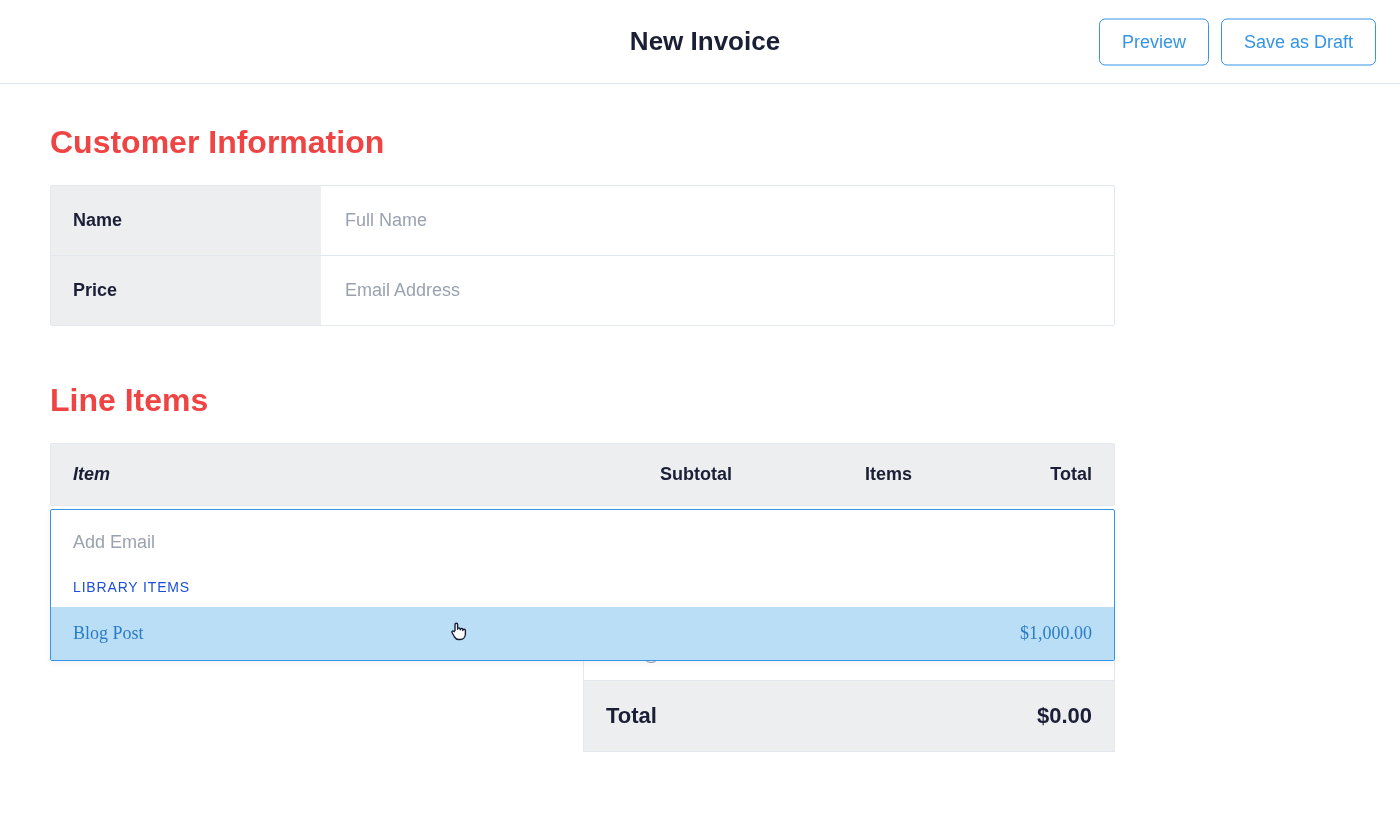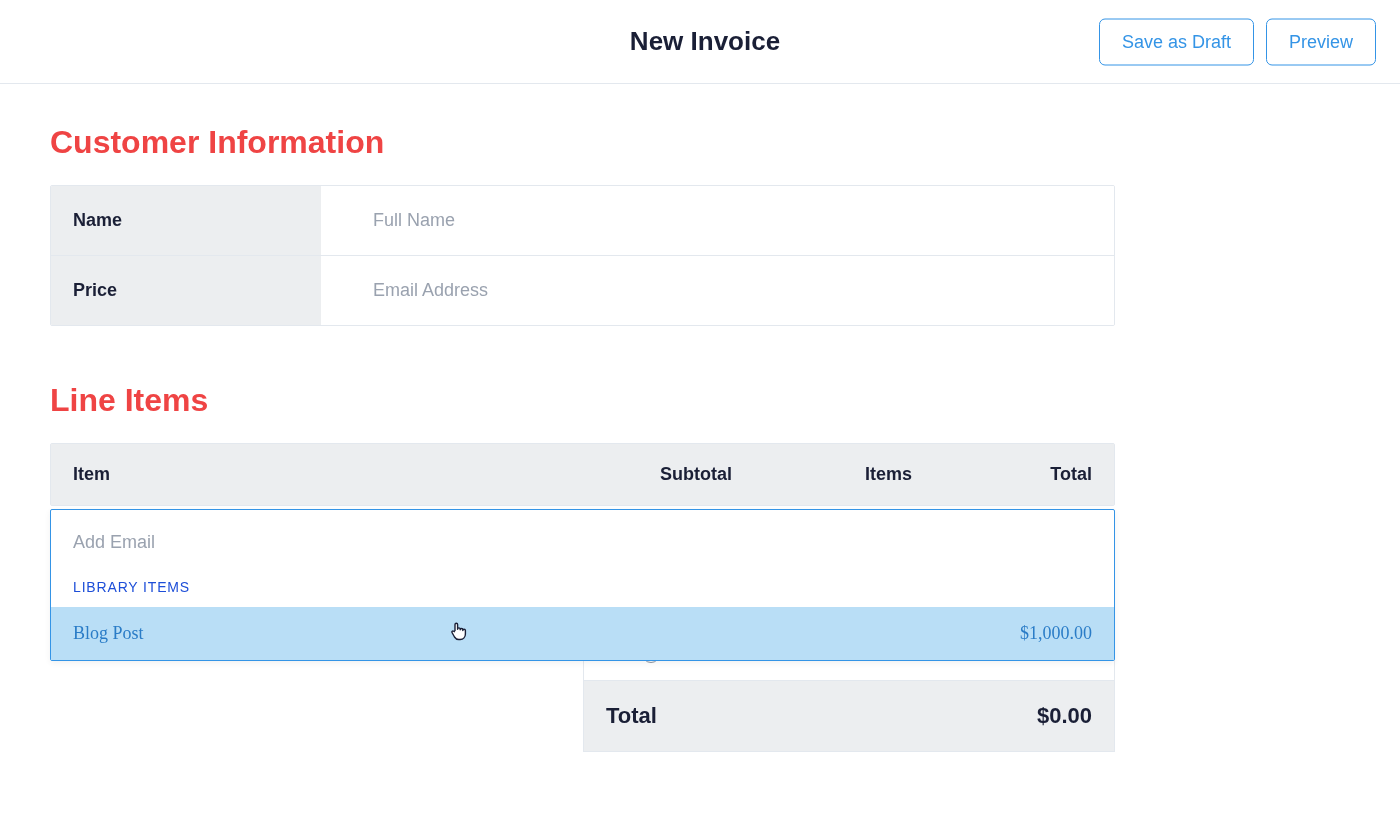--- a/index.html
+++ b/index.html
@@ -58,21 +58,20 @@
     .customer-table {
       border: 1px solid #e3e8ee;
       border-radius: 2px;
       overflow: hidden;
       width: 1065px;
       margin-bottom: 56px;
     }
     .customer-row {
       display: flex;
       align-items: flex-start;
-      gap: 28px;
     }
     .customer-row + .customer-row {
       border-top: 1px solid #e3e8ee;
     }
     .customer-label-cell {
       width: 270px;
       background: #eceef0;
       padding: 24px 22px;
       font-size: 18px;
       font-weight: 600;
@@ -109,21 +108,21 @@
       position: relative;
     }
     .li-head {
       display: flex;
       background: #eceef0;
       padding: 20px 22px;
       font-size: 18px;
       font-weight: 600;
       color: #1a1f36;
     }
-    .li-col-item { flex: 1; text-align: left; }
+    .li-col-item { flex: 1; text-align: left; font-style: italic; }
     .li-col-qty  { width: 180px; text-align: right; }
     .li-col-price{ width: 180px; text-align: right; }
     .li-col-total{ width: 180px; text-align: right; }
 
     .dropdown {
       position: absolute;
       top: 65px;
       left: -1px;
       right: -1px;
       background: #fff;
@@ -233,22 +232,22 @@
       font-size: 18px;
       color: #4f566b;
     }
   </style>
 </head>
 <body>
 
 <div class="header">
   <div class="header-title">New Invoice</div>
   <div class="header-actions">
+    <button class="btn-outline">Preview</button>
     <button class="btn-outline">Save as Draft</button>
-    <button class="btn-outline">Preview</button>
   </div>
 </div>
 
 <div class="content">
 
   <div class="section-title">Customer Information</div>
 
   <div class="customer-table">
     <div class="customer-row">
       <div class="customer-label-cell">Name</div>

